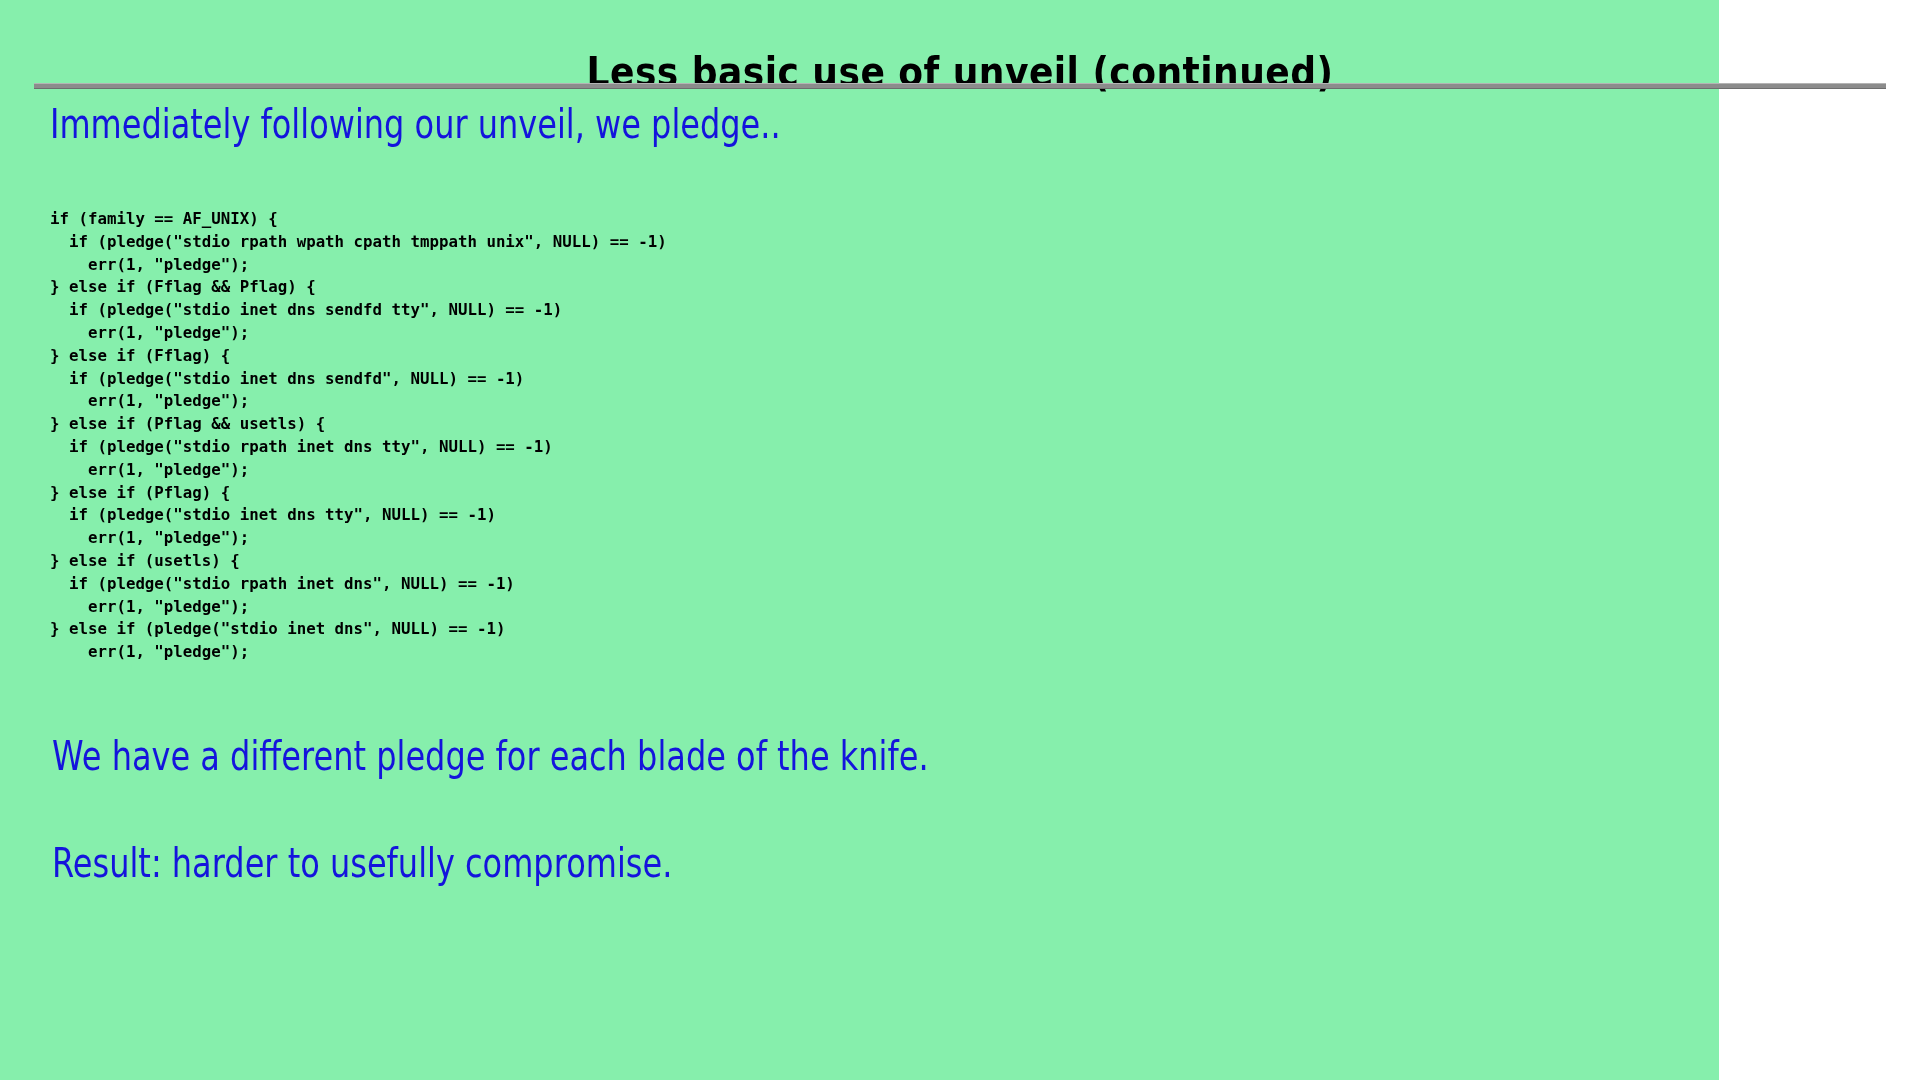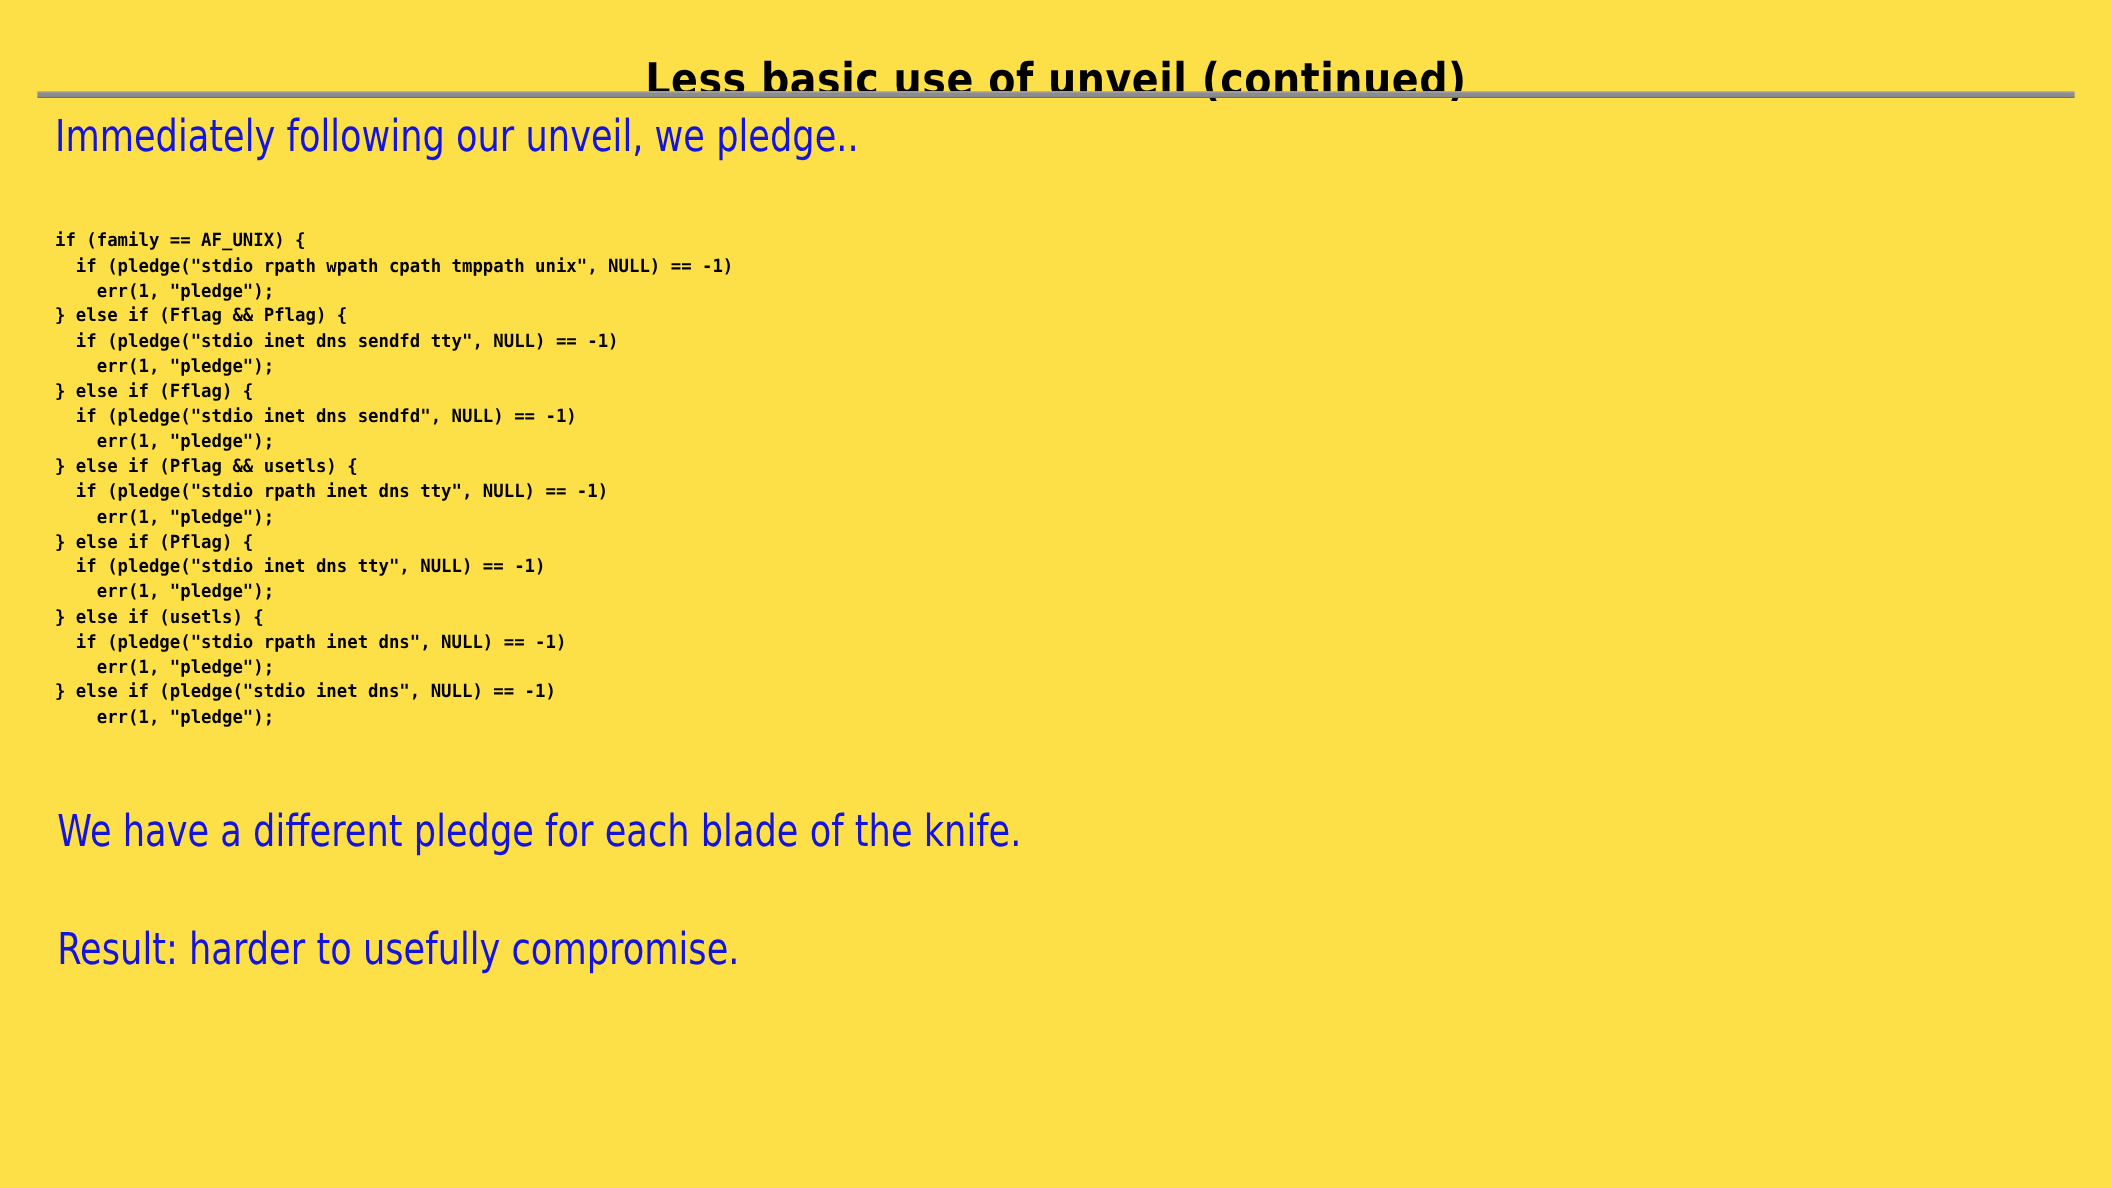--- a/index.html
+++ b/index.html
@@ -10,23 +10,23 @@
   body {
     width: 1920px;
     height: 1080px;
     overflow: hidden;
     font-family: "DejaVu Sans", sans-serif;
     -webkit-font-smoothing: antialiased;
   }
 
   .slide {
     position: relative;
-    width: 1920px;
+    width: 1719px;
     height: 1080px;
-    background: #fde047;
+    background: #86efac;
   }
 
   
   .slide-title {
     position: absolute;
     left: 0;
     top: 24px;
     width: 1920px;
     text-align: center;
     color: #000000;

